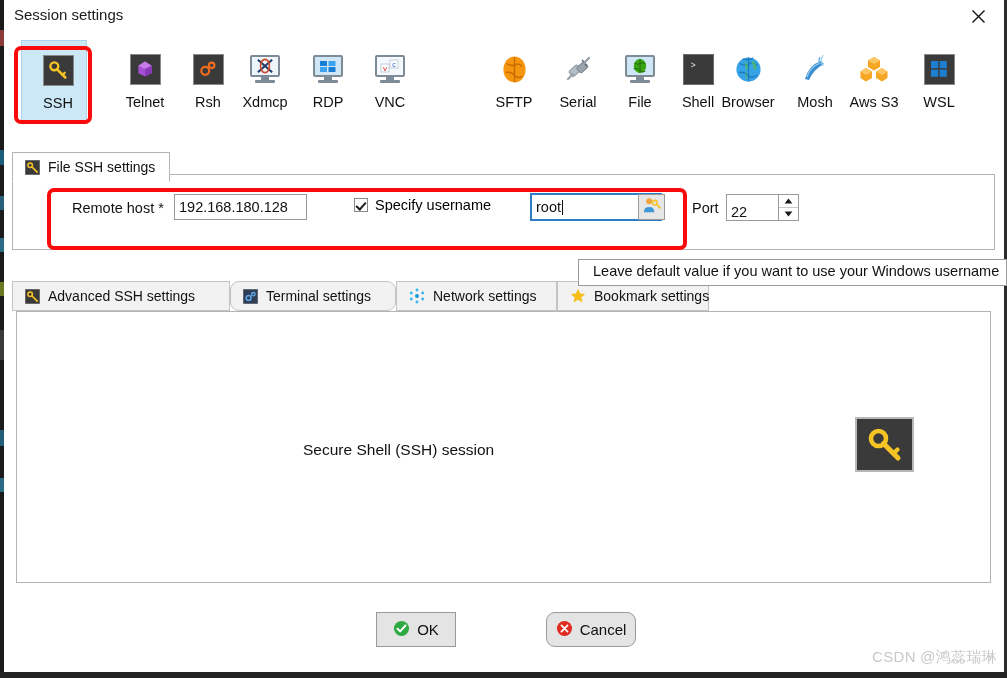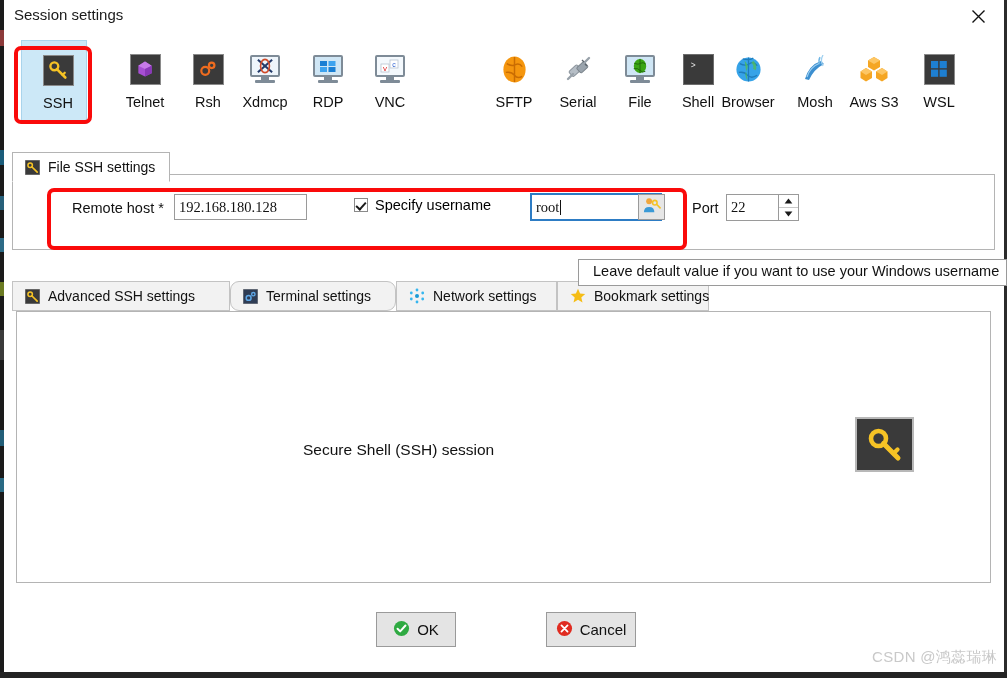--- a/index.html
+++ b/index.html
@@ -158,21 +158,21 @@
     font-size: 14.5px; color: #111111; white-space: nowrap;
   }
   .tinput {
     position: absolute;
     background: #ffffff;
     border: 1px solid #9a9a9a;
     font-size: 14.5px;
     color: #111;
     padding: 0 4px;
     display: flex; align-items: center;
-    font-family: Liberation Serif, serif;
+    font-family: Liberation Sans, sans-serif;
     cursor: text;
   }
   .tinput.focused {
     border: 1px solid #2d7cc4;
     outline: 1px solid #2d7cc4;
     margin-left: 29px;
   }
   .caret {
     display: inline-block; width: 1px; height: 15px; background: #111;
     margin-left: 1px;
@@ -527,21 +527,21 @@
           <circle cx="7.5" cy="5.5" r="3.1" fill="#f0a63c"></circle>
           <path d="M2 17 q0 -5.5 5.5 -5.5 q5.5 0 5.5 5.5 Z" fill="#3b9ad6"></path>
           <circle cx="13.5" cy="7" r="2.4" fill="none" stroke="#f6c325" stroke-width="1.6"></circle>
           <path d="M15.3 8.7 L19 12.4" stroke="#f6c325" stroke-width="1.8" stroke-linecap="round"></path>
         </svg>
       </span>
     </div>
 
     <div class="field-label" style="left:679px; top:25px;">Port</div>
 
-    <div class="tinput" style="left:713px; top:19px; width:73px; height:27px; padding-right:22px;">
+    <div class="tinput" style="left:713px; top:19px; width:73px; height:27px; padding-right:22px;align-items:flex-end;">
       <span>22</span>
       <span class="spin">
         <span class="sp">
           <svg width="9" height="6" viewBox="0 0 10 7">
               <path d="M5 0.5 L9.5 6.5 L0.5 6.5 Z" fill="#1a1a1a"></path>
             </svg>
         </span>
         <span class="sp">
           <svg width="9" height="6" viewBox="0 0 10 7">
               <path d="M5 6.5 L0.5 0.5 L9.5 0.5 Z" fill="#1a1a1a"></path>
@@ -622,21 +622,21 @@
   <div class="fbtn" style="left:376px; width:80px;">
     <span>
       <svg width="17" height="17" viewBox="0 0 18 18">
         <circle cx="9" cy="9" r="8" fill="#2faa42"></circle>
         <path d="M4.8 9.2 L7.6 12 L13.2 5.8" stroke="#ffffff" stroke-width="2.1" fill="none" stroke-linecap="round" stroke-linejoin="round"></path>
       </svg>
     </span>
     <span>OK</span>
   </div>
 
-  <div class="fbtn" style="left:546px; width:90px;">
+  <div class="fbtn" style="left:546px; width:90px;border-radius:9px;">
     <span>
       <svg width="17" height="17" viewBox="0 0 18 18">
         <circle cx="9" cy="9" r="8" fill="#e02b20"></circle>
         <path d="M5.8 5.8 L12.2 12.2 M12.2 5.8 L5.8 12.2" stroke="#ffffff" stroke-width="1.9" fill="none" stroke-linecap="round"></path>
       </svg>
     </span>
     <span>Cancel</span>
   </div>
 
   <div class="watermark">CSDN @鸿蕊瑞琳</div>

